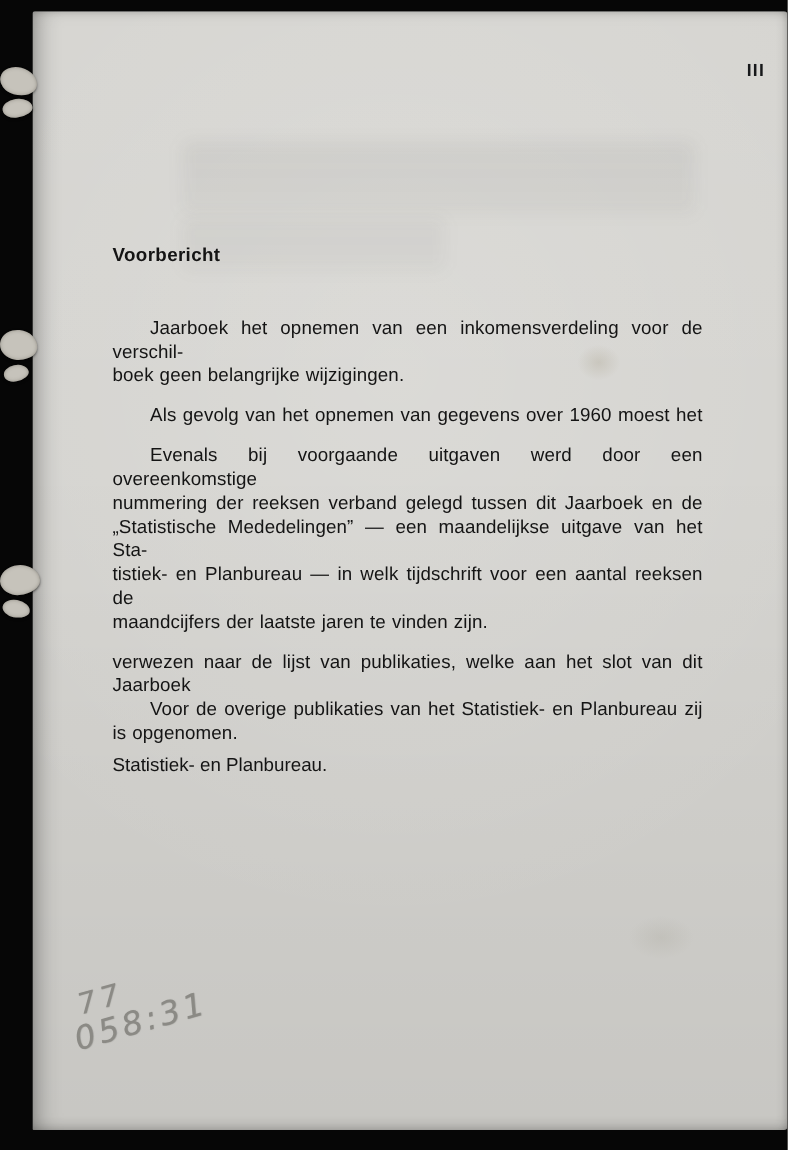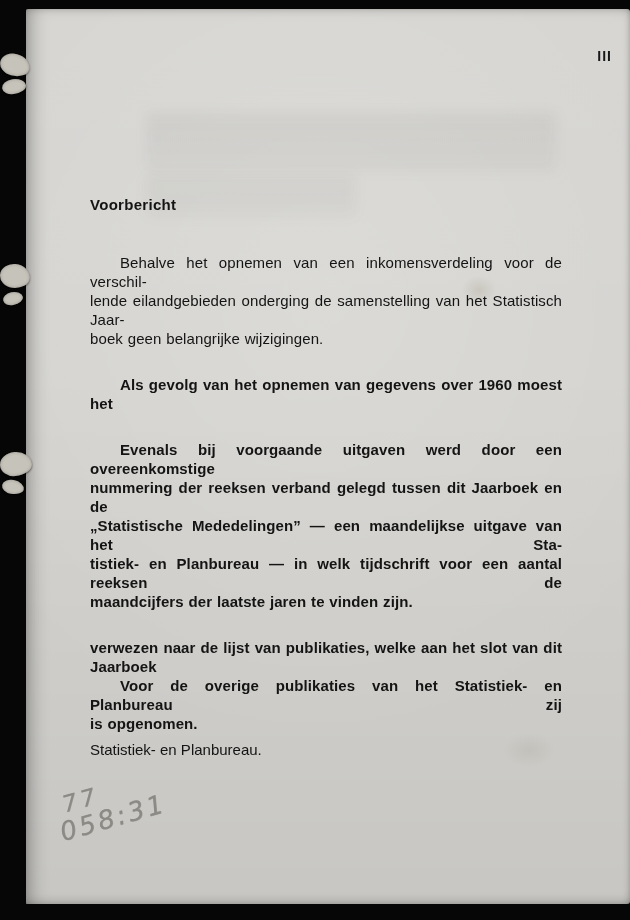--- a/index.html
+++ b/index.html
@@ -64,21 +64,21 @@
 
   
   .content {
     position:absolute; left:64px; top:186px; width:472px;
     color:#141414;
   }
   .heading {
     font-size:15px; font-weight:bold; letter-spacing:0.3px;
     line-height:19px; margin-bottom:39px;
   }
-  .paragraph + .paragraph { margin-top:27px;font-weight:bold; }
+  .paragraph + .paragraph { margin-top:13px; }
   .line {
     font-size:15px; line-height:19px;
     text-align:justify; text-align-last:justify;
     word-spacing:0.5px; letter-spacing:0.1px;
   }
   .line.first { text-indent:30px; }
   .line.last  { text-align-last:left; }
 
   .signature {
     margin-top:7px;
@@ -111,22 +111,21 @@
     <div class="stain stain-1"></div>
     <div class="stain stain-2"></div>
 
     <div class="page-number">III</div>
 
     <div class="content">
       <div class="heading">Voorbericht</div>
 
       <div id="body-text">
           <div class="paragraph">
-            <div class="line first">Behalve het opnemen van een inkomensverdeling voor de verschil-</div>
-            <div class="line">lende eilandgebieden onderging de samenstelling van het Statistisch Jaar-</div>
+            <div class="line first">Jaarboek het opnemen van een inkomensverdeling voor de verschil-</div>
             <div class="line last">boek geen belangrijke wijzigingen.</div>
           </div>
           <div class="paragraph">
             <div class="line first">Als gevolg van het opnemen van gegevens over 1960 moest het</div>
           </div>
           <div class="paragraph">
             <div class="line first">Evenals bij voorgaande uitgaven werd door een overeenkomstige</div>
             <div class="line">nummering der reeksen verband gelegd tussen dit Jaarboek en de</div>
             <div class="line">„Statistische Mededelingen” — een maandelijkse uitgave van het Sta-</div>
             <div class="line">tistiek- en Planbureau — in welk tijdschrift voor een aantal reeksen de</div>

